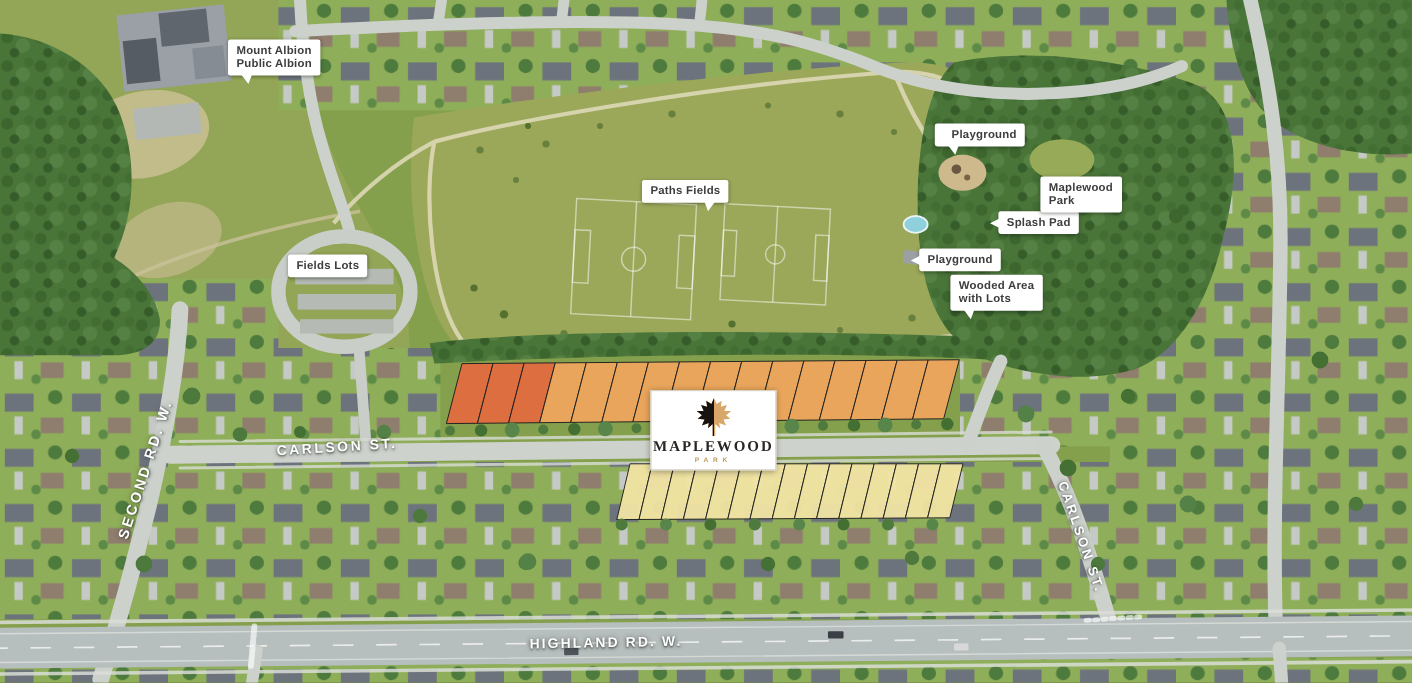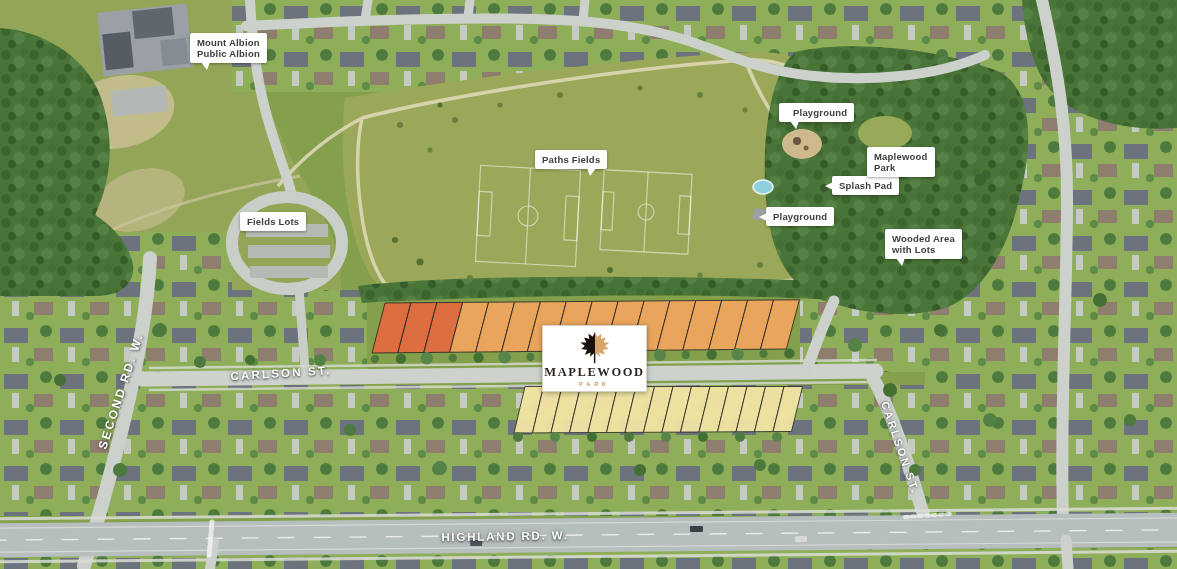--- a/index.html
+++ b/index.html
@@ -303,21 +303,21 @@
 <div class="callout t-l" style="left:784px;top:176px;margin-left:48px;">
   <span>Splash Pad</span>
 </div>
 <div class="callout t-l" style="left:766px;top:207px;">
   <span>Playground</span>
 </div>
 <div class="callout" style="left:867px;top:147px;">
   <span>Maplewood</span>
   <span>Park</span>
 </div>
-<div class="callout t-b" style="left:885px;top:229px;">
+<div class="callout t-b" style="left:792px;top:229px;">
   <span>Wooded Area</span>
   <span>with Lots</span>
 </div>
 
 <div class="street" id="st-carlson">CARLSON ST.</div>
 <div class="street" id="st-second">SECOND RD. W.</div>
 <div class="street" id="st-highland">HIGHLAND RD. W.</div>
 <div class="street" id="st-carlson-v">CARLSON ST.</div>
 
 <div class="logo-box">

